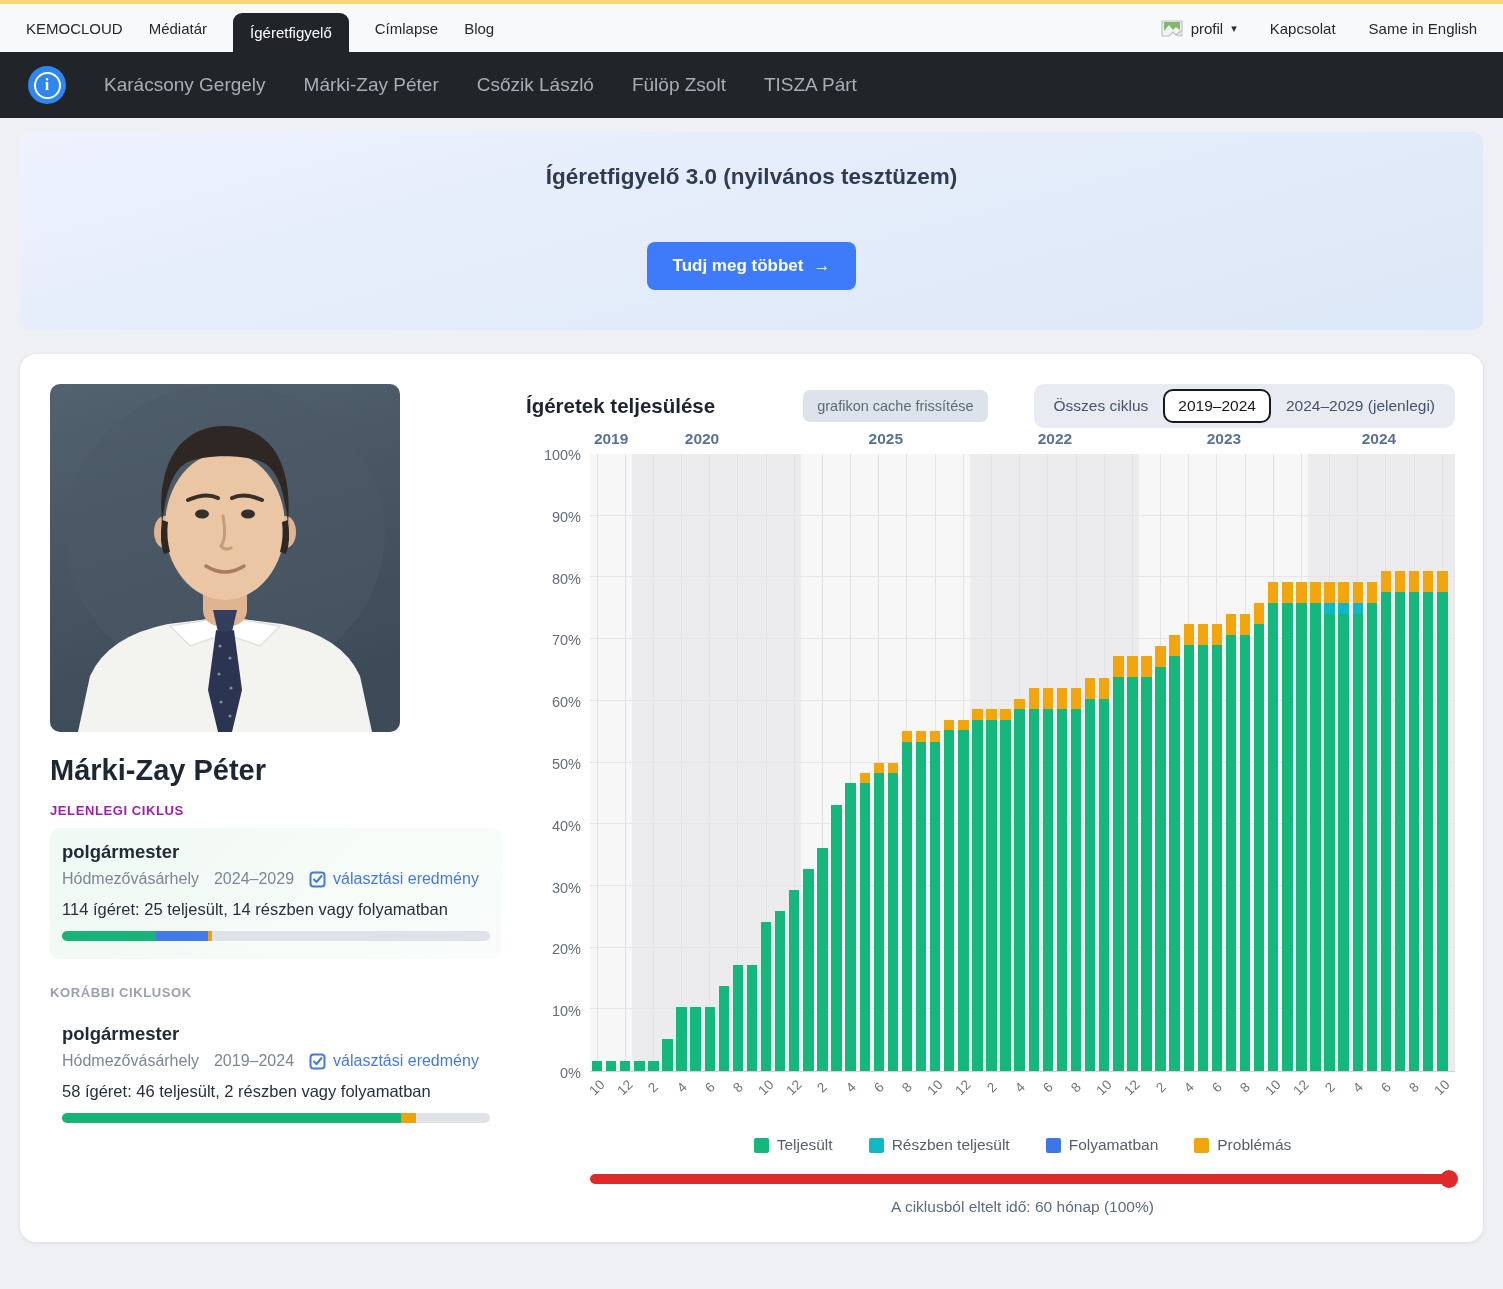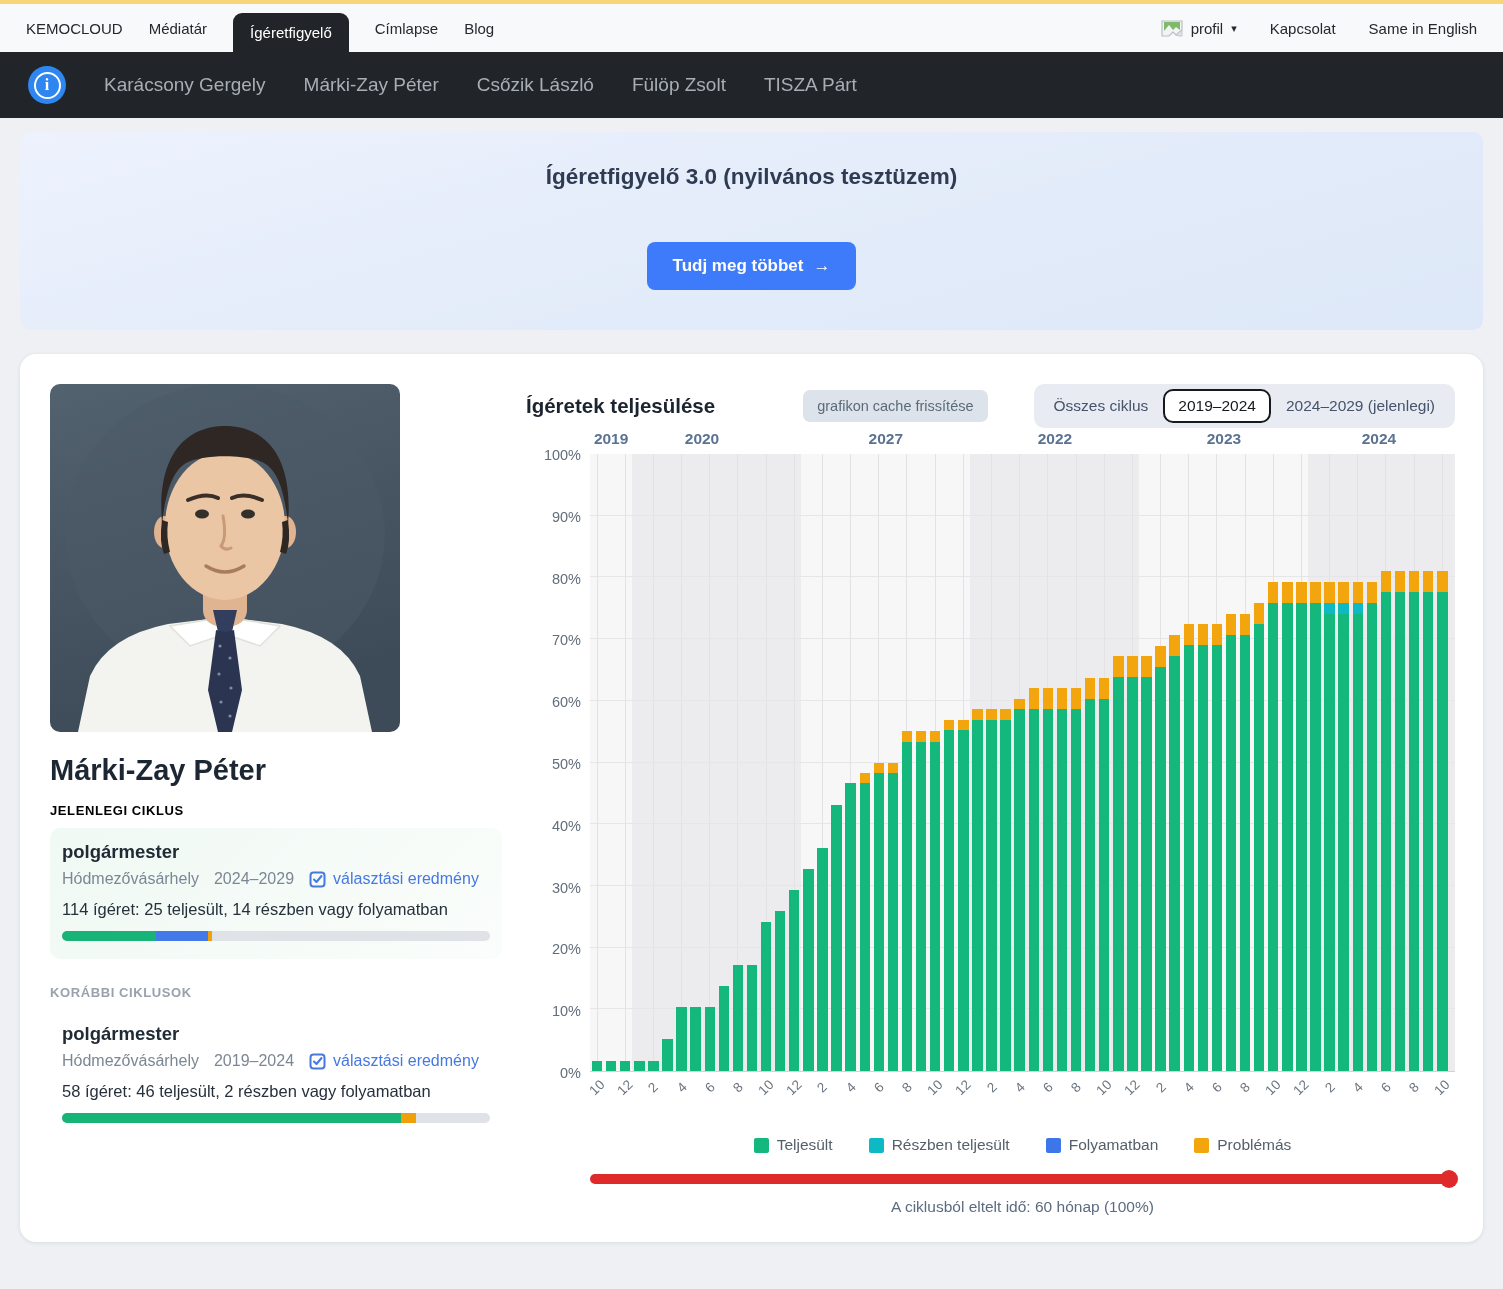--- a/index.html
+++ b/index.html
@@ -34,21 +34,21 @@
   .hero .cta { margin-top:28px; display:inline-flex; align-items:center; gap:10px; background:#3e7bfa; color:#fff; border:none; font-size:17px; font-weight:bold; padding:14px 26px; border-radius:8px; cursor:pointer; font-family:inherit; }
 
   
   .card { margin:0 20px 20px; background:#fff; border-radius:16px; box-shadow:0 1px 4px rgba(30,40,60,.10); padding:30px 28px 16px 30px; display:flex; gap:24px; }
 
   
   .left-col { width:452px; flex:none; }
   .portrait { width:350px; height:348px; border-radius:10px; overflow:hidden; display:block; }
   .person-name { font-size:29px; color:#1d2733; margin:22px 0 6px; font-weight:bold; }
   .cycle-label { font-size:13px; font-weight:bold; letter-spacing:.6px; margin:16px 0 10px; }
-  .cycle-label.current { color:#000000; }
+  .cycle-label.current { color:#a21caf; }
   .cycle-label.previous { color:#99a2ac; margin-top:26px; }
   .cycle-box { border-radius:10px; padding:13px 12px 18px; }
   .cycle-box.tinted { background:linear-gradient(135deg,#f0f9f4 0%,#fafdfb 100%); }
   .cycle-pos { font-size:18.5px; font-weight:bold; color:#212b36; margin-bottom:7px; }
   .cycle-meta { display:flex; align-items:center; gap:15px; font-size:16px; color:#7b8794; margin-bottom:12px; }
   .meta-link { display:flex; align-items:center; gap:7px; color:#4678e0; cursor:pointer; }
   .cycle-stats { font-size:16.5px; color:#27313c; margin-bottom:12px; }
   .progress { height:10px; border-radius:5px; background:#dfe3e8; overflow:hidden; display:flex; }
   .progress .seg { height:100%; }
 
@@ -501,21 +501,21 @@
           </div>
           <div class="chart-bar" style="left: 847.108px; width: 10.4251px; height: 100%;">
             <div class="seg" style="height: 77.6%; background: rgb(20, 184, 124);"></div>
             <div class="seg" style="height: 3.4%; background: rgb(242, 165, 12);"></div>
           </div>
         </div>
       <div id="ylabels"></div>
       <div id="yearlabels">
           <div class="yearlabel" style="left: 21.1319px;">2019</div>
           <div class="yearlabel" style="left: 112px;">2020</div>
-          <div class="yearlabel" style="left: 295.847px;">2027</div>
+          <div class="yearlabel" style="left: 295.847px;">2025</div>
           <div class="yearlabel" style="left: 464.902px;">2022</div>
           <div class="yearlabel" style="left: 633.958px;">2023</div>
           <div class="yearlabel" style="left: 788.925px;">2024</div>
         </div>
     <div class="ylabel" style="position: absolute; bottom: calc(0% - 9px); right: calc(100% + 9px);">0%</div>
         <div class="ylabel" style="position: absolute; bottom: calc(10% - 9px); right: calc(100% + 9px);">10%</div>
         <div class="ylabel" style="position: absolute; bottom: calc(20% - 9px); right: calc(100% + 9px);">20%</div>
         <div class="ylabel" style="position: absolute; bottom: calc(30% - 9px); right: calc(100% + 9px);">30%</div>
         <div class="ylabel" style="position: absolute; bottom: calc(40% - 9px); right: calc(100% + 9px);">40%</div>
         <div class="ylabel" style="position: absolute; bottom: calc(50% - 9px); right: calc(100% + 9px);">50%</div>

